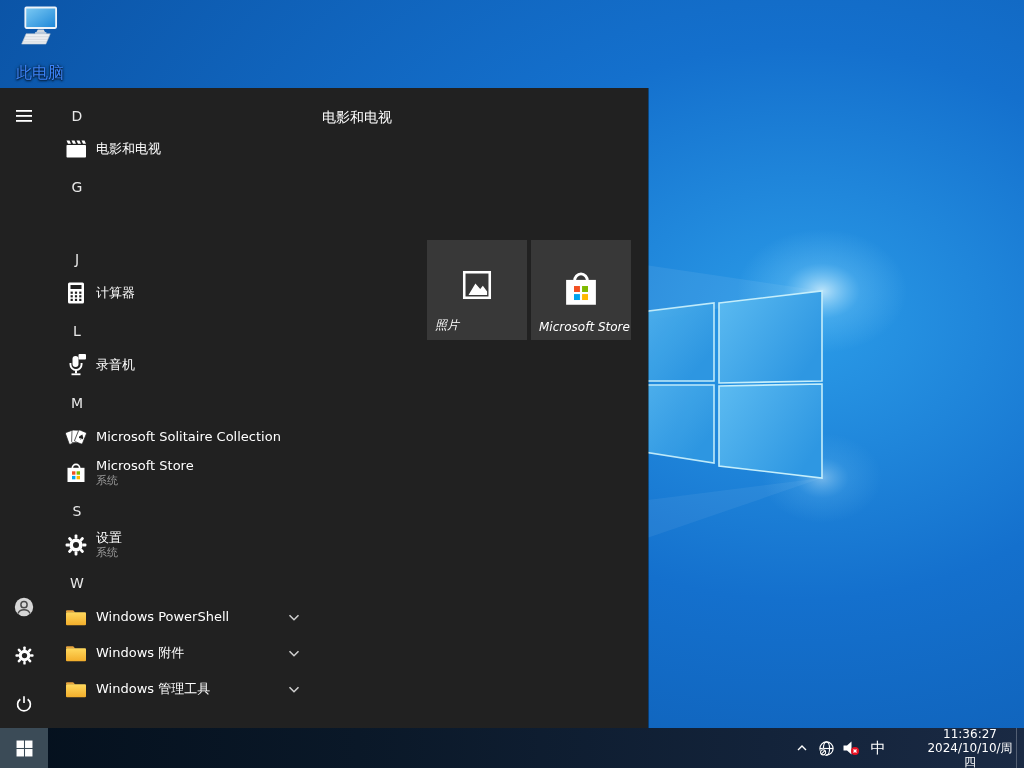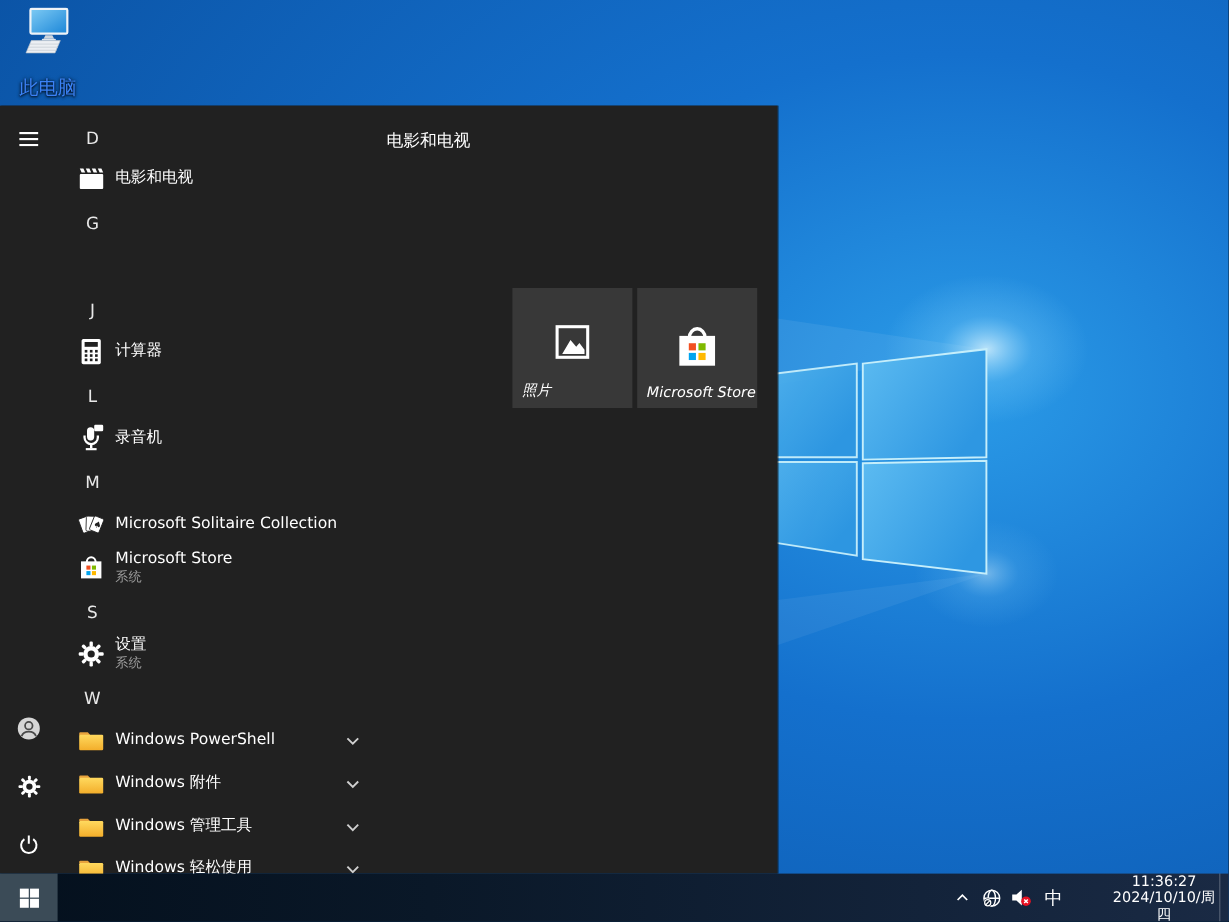--- a/index.html
+++ b/index.html
@@ -338,34 +338,20 @@
           </svg>
       </span>
       <span class="app-text">
           <span class="app-label">Windows 附件</span>
         </span>
       <svg class="chevron" viewBox="0 0 12 8">
           <polyline points="2,2 6,6 10,2" fill="none" stroke="#cfcfcf" stroke-width="1.4"></polyline>
         </svg>
     </div>
 
-    <div class="app-row" style="top:618px">
-      <span class="app-icon">
-        <svg viewBox="0 0 24 24">
-            <path d="M2,6.2 a1,1 0 0 1 1,-1 h6.2 l2,2.2 h-9.2 z" fill="#e8a33d"></path>
-            <rect x="2" y="7.2" width="20" height="13" rx="1" fill="url(#foldGrad)"></rect>
-          </svg>
-      </span>
-      <span class="app-text">
-          <span class="app-label">Windows 轻松使用</span>
-        </span>
-      <svg class="chevron" viewBox="0 0 12 8">
-          <polyline points="2,2 6,6 10,2" fill="none" stroke="#cfcfcf" stroke-width="1.4"></polyline>
-        </svg>
-    </div>
 
     <div class="tile-group-title">电影和电视</div>
 
     <div class="tile" style="left:427px">
       <svg class="t-ico" width="34" height="34" viewBox="0 0 32 32">
         <rect x="4" y="4" width="24" height="24" fill="none" stroke="#fff" stroke-width="2.4"></rect>
         <polygon points="8,25.5 14.5,14.5 19,19.8 21.5,16.8 25.5,22 25.5,25.5" fill="#fff"></polygon>
       </svg>
       <span class="t-lbl">照片</span>
     </div>

